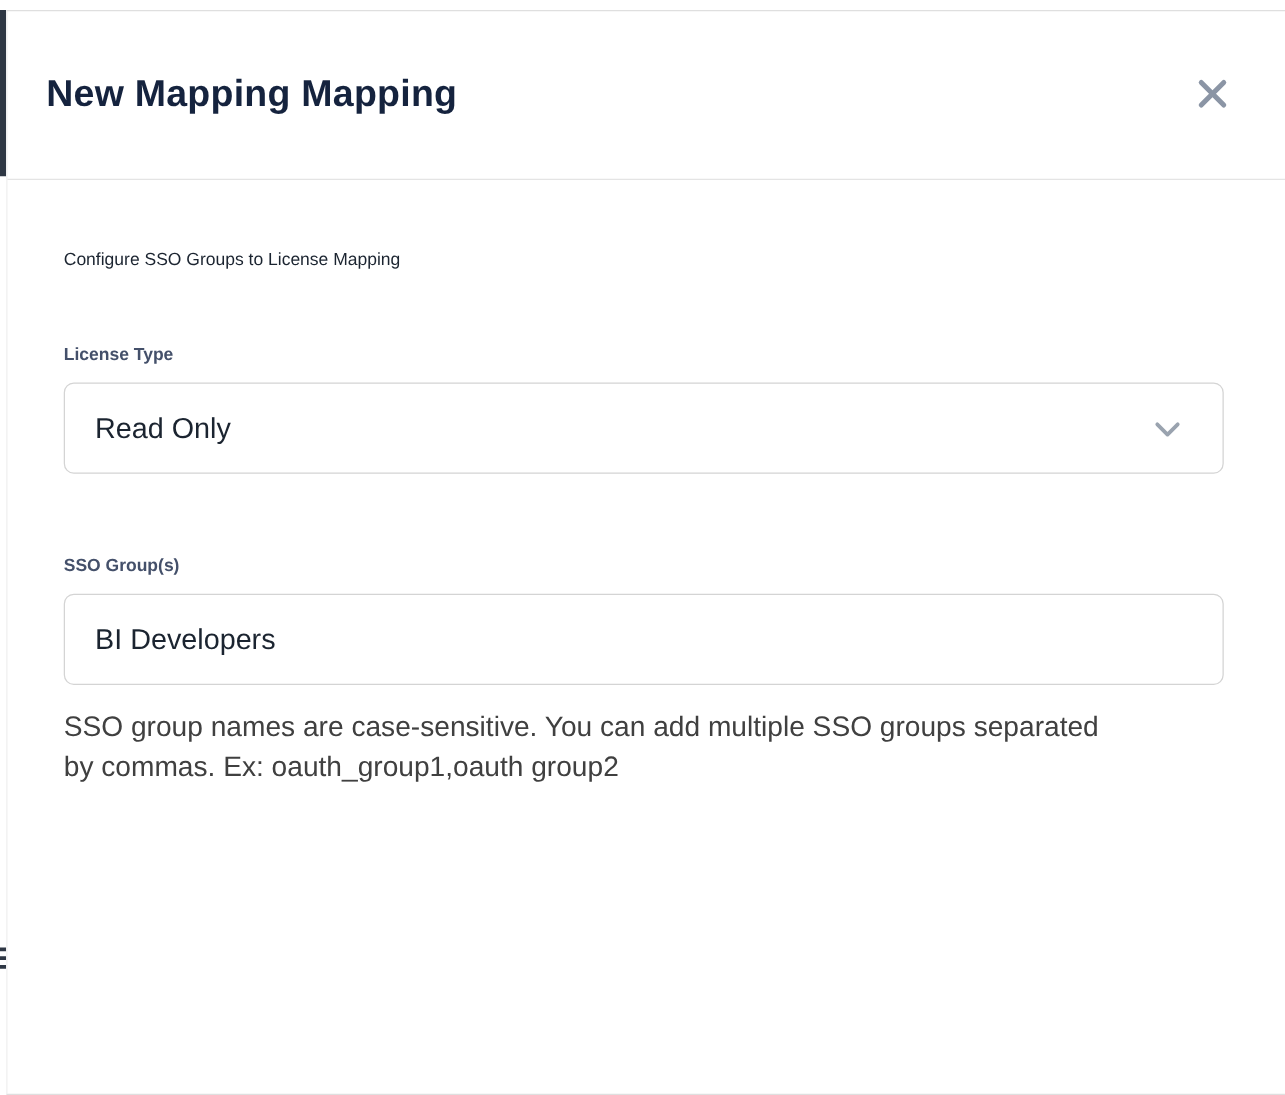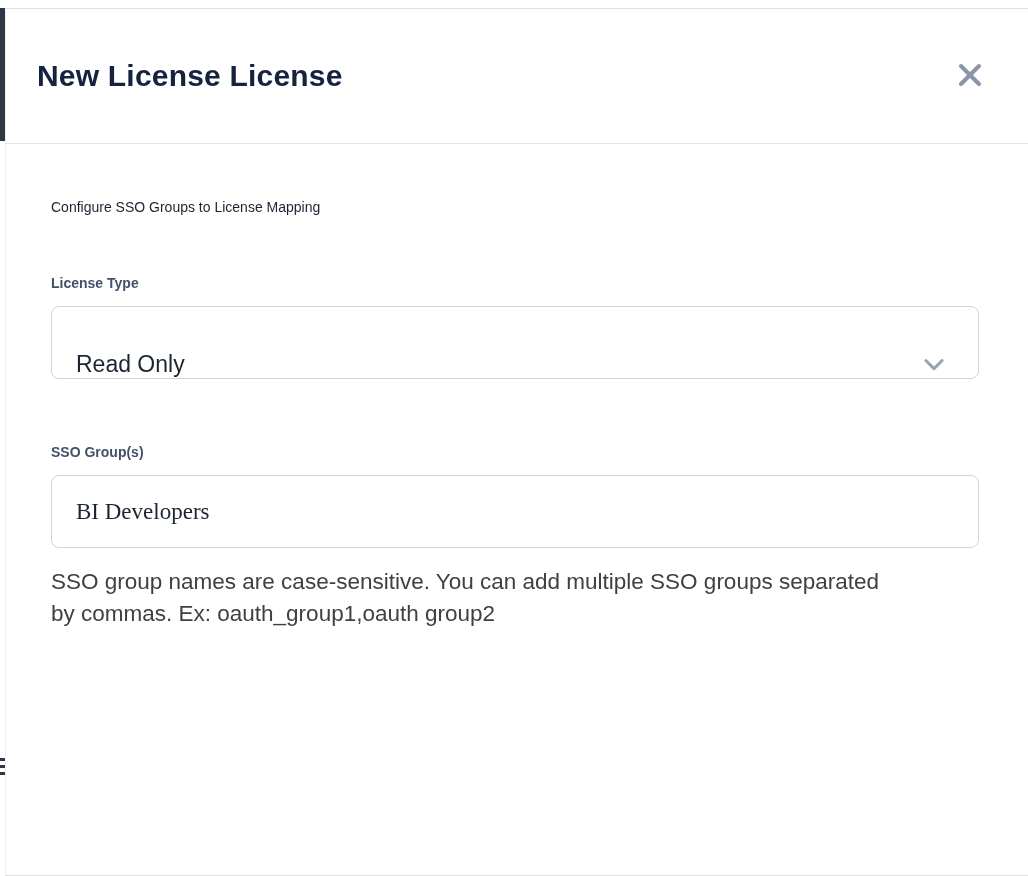--- a/index.html
+++ b/index.html
@@ -97,41 +97,41 @@
     margin: 0 0 15px 0;
   }
 
   .control {
     width: 928px;
     height: 73px;
     border: 1px solid #d4d4d4;
     border-radius: 8px;
     background: #ffffff;
     display: flex;
-    align-items: flex-end;
+    align-items: center;
     padding: 0 24px;
     font-size: 23px;
     color: #1b2430;
   }
   .select-control {
     justify-content: space-between;
     cursor: pointer;
   }
   .select-control .chevron {
     flex: 0 0 auto;
     margin-right: 6px;
     display: flex;
     align-items: center;
   }
 
   .field-group { margin-bottom: 65px; }
   .field-group:last-child { margin-bottom: 0; }
 
   input.control {
-    font-family: Liberation Serif, serif;
+    font-family: Liberation Sans, sans-serif;
     outline: none;
   }
 
   .help-text {
     width: 840px;
     margin: 18px 0 0 0;
     font-size: 22.5px;
     line-height: 1.4;
     color: #404040;
   }
@@ -142,21 +142,21 @@
 <div class="edge-strip"></div>
 <div class="menu-fragment">
   <span></span>
     <span></span>
     <span></span>
 </div>
 
 <div class="modal">
 
   <div class="modal-header">
-    <div class="modal-title">New License License</div>
+    <div class="modal-title">New Mapping Mapping</div>
     <button class="close-button">
       <span class="close-icon">
         <svg width="26" height="26" viewBox="0 0 26 26" aria-hidden="true">
           <line x1="4" y1="4" x2="22" y2="22" stroke="#8b95a5" stroke-width="4" stroke-linecap="round"></line>
           <line x1="22" y1="4" x2="4" y2="22" stroke="#8b95a5" stroke-width="4" stroke-linecap="round"></line>
         </svg>
       </span>
     </button>
   </div>
 

